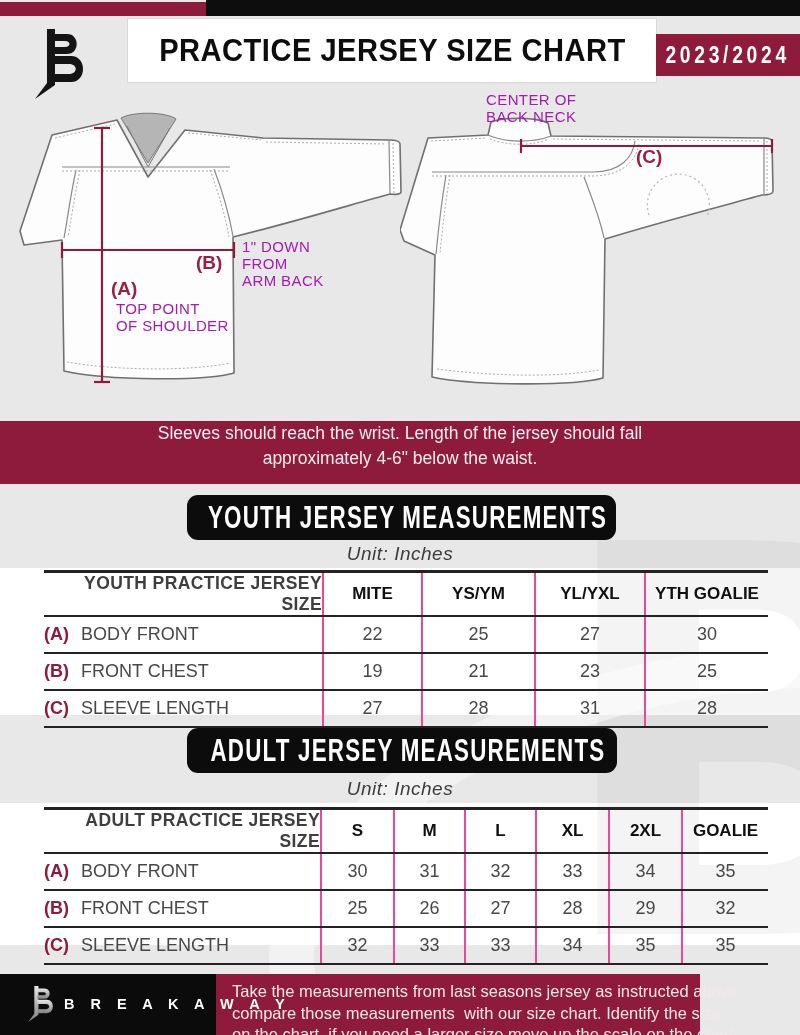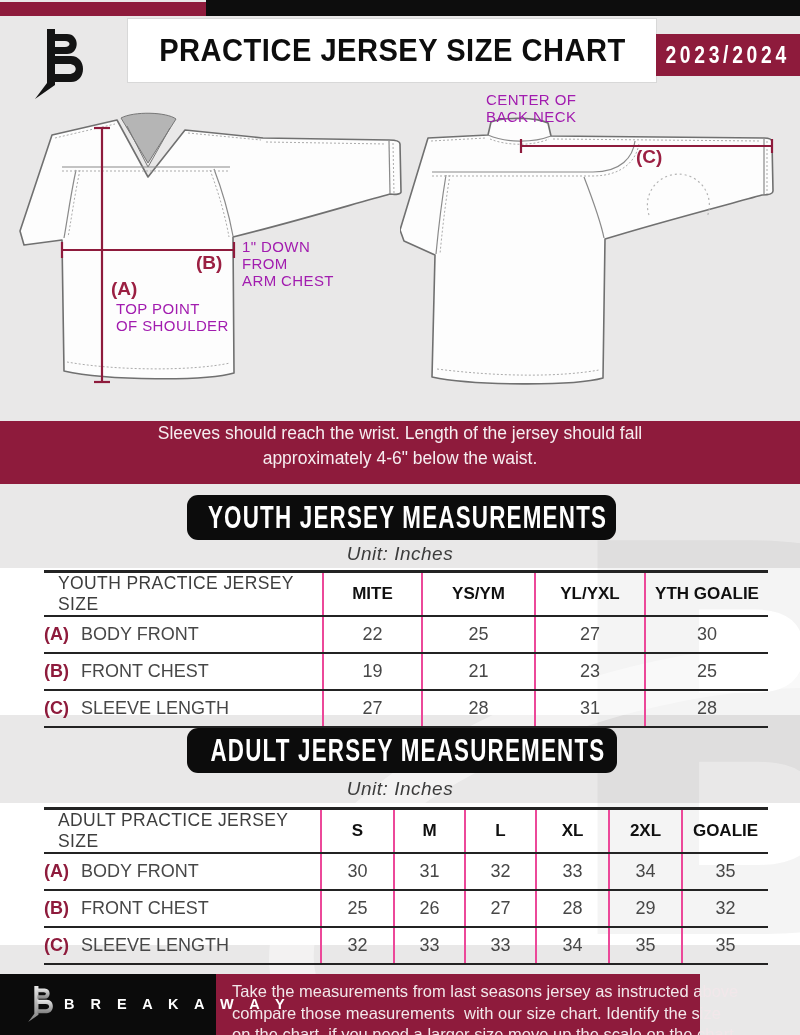--- a/index.html
+++ b/index.html
@@ -47,22 +47,22 @@
   .swirl{left:260px;top:660px;width:760px;height:360px;border:45px solid rgba(255,255,255,0.45);
          border-radius:50%;transform:rotate(-14deg);z-index:1;}
 
   
   table.size{border-collapse:collapse;table-layout:fixed;position:absolute;z-index:2;}
   table.size td{height:35px;padding:0;text-align:center;font-size:18px;color:#474747;
                 border-bottom:2px solid #232323;}
   table.size td + td{border-left:2px solid #ec4899;}
   table.size tr.head td{border-top:3px solid #232323;font-weight:bold;font-size:17px;color:#101010;}
   table.size td:first-child{text-align:left;}
-  table.size tr.head td:first-child{font-weight:normal;color:#3e3e3e;font-size:17.5px;
-                letter-spacing:.4px;padding-left:14px;}
+  table.size tr.head td:first-child{font-weight:bold;color:#3e3e3e;font-size:17.5px;
+                letter-spacing:.4px;padding-left:14px;text-align:right;}
   td.rl{padding-left:28px;font-size:16.5px;color:#1f1f1f;}
   td.rl .tag{color:#8e1b3c;font-weight:bold;font-size:18px;margin-right:12px;}
 
   
   .footer-black{left:0;top:974px;width:216px;height:61px;background:#0b0b0b;z-index:3;}
   .footer-maroon{left:216px;top:974px;width:484px;height:61px;background:#8e1b3c;z-index:3;
                  padding:0;box-sizing:border-box;}
   .footer-maroon .note{padding:7px 0 0 16px;color:#f2e7ea;font-size:16.5px;line-height:21.5px;}
   .footer-maroon .note div{white-space:pre;}
   .brand{left:64px;top:996px;color:#ffffff;font-weight:bold;font-size:14.5px;letter-spacing:6px;z-index:4;white-space:nowrap;}
@@ -153,21 +153,21 @@
 
   <div class="abs ann-desc" style="left:486px;top:91px">
     <div>CENTER OF</div>
     <div>BACK NECK</div>
   </div>
   <div class="abs ann-tag" style="left:636px;top:146px">(C)</div>
   <div class="abs ann-tag" style="left:196px;top:252px">(B)</div>
   <div class="abs ann-desc" style="left:242px;top:238px">
     <div>1" DOWN</div>
     <div>FROM</div>
-    <div>ARM CHEST</div>
+    <div>ARM BACK</div>
   </div>
   <div class="abs ann-tag" style="left:111px;top:278px">(A)</div>
   <div class="abs ann-desc" style="left:116px;top:300px">
     <div>TOP POINT</div>
     <div>OF SHOULDER</div>
   </div>
 
   <div class="abs notice">
     <div>Sleeves should reach the wrist. Length of the jersey should fall approximately 4-6" below the waist.</div>
   </div>

